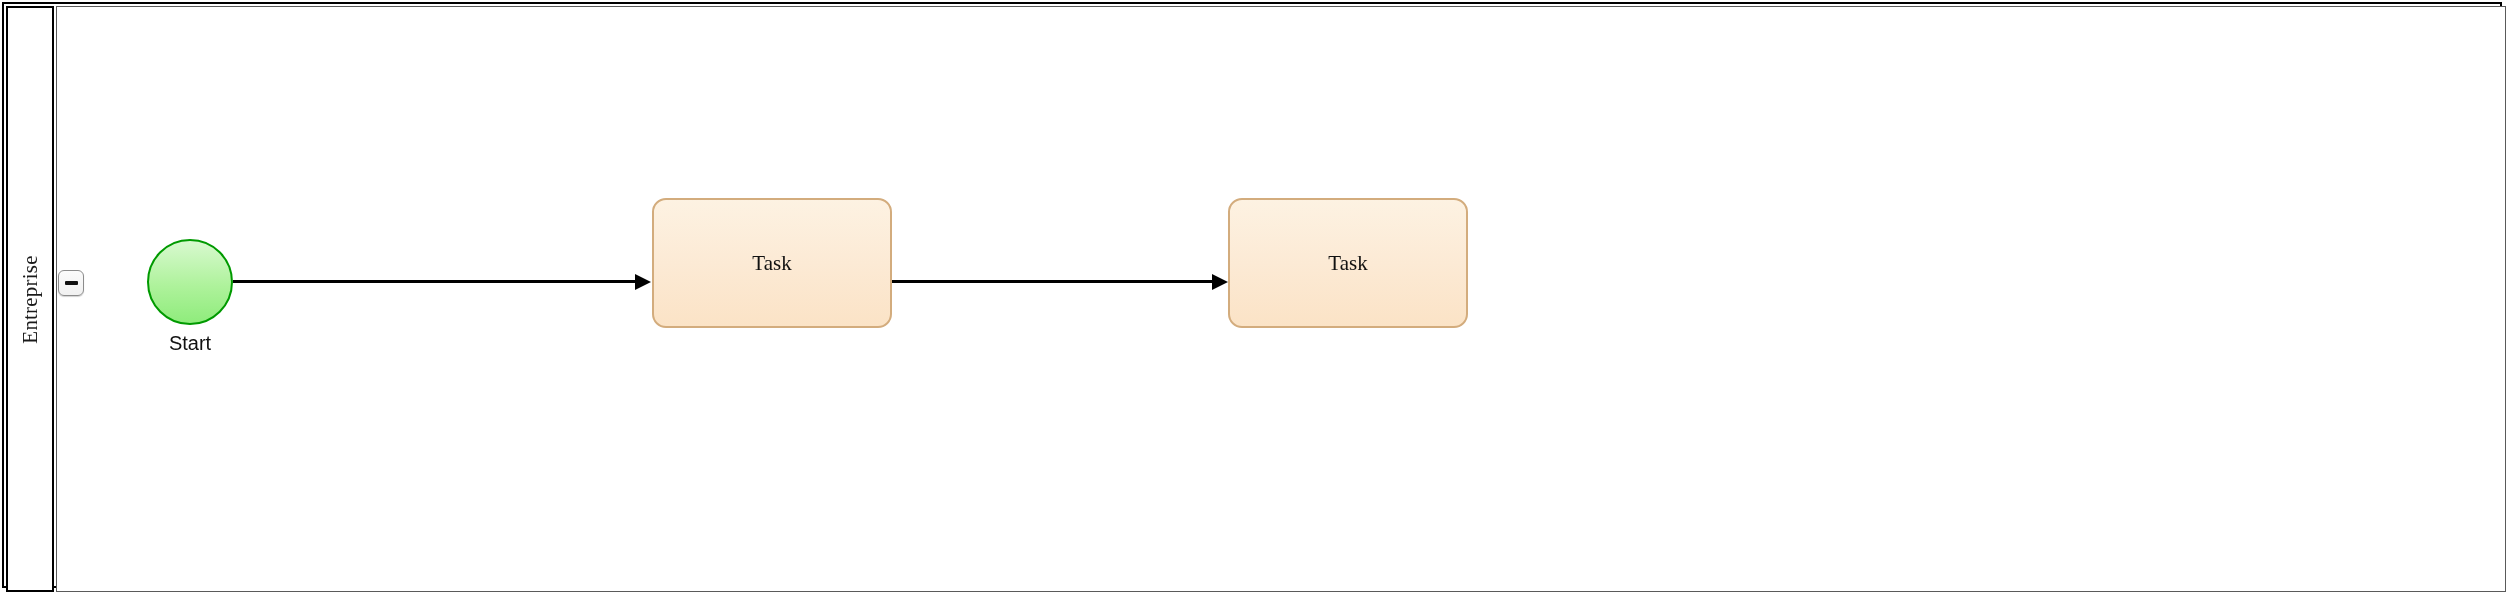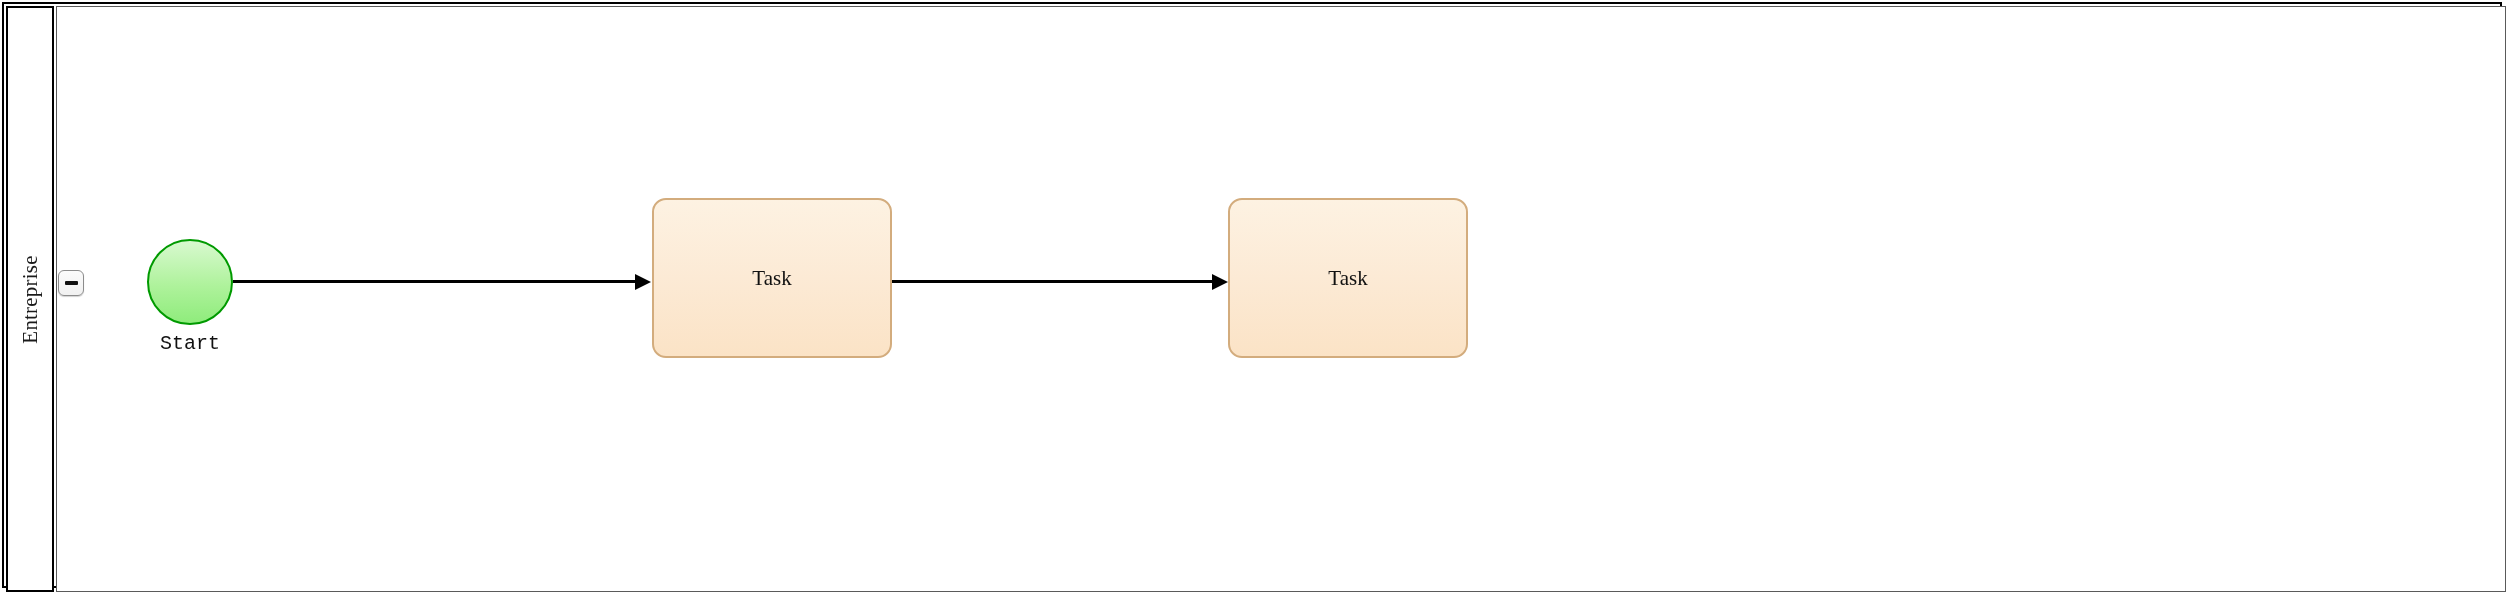--- a/index.html
+++ b/index.html
@@ -105,32 +105,32 @@
     border-radius: 50%;
     border: 2.5px solid #009a00;
     background: linear-gradient(180deg, #d8f9cf 0%, #aef29b 55%, #8fec7c 100%);
   }
   .start-label {
     position: absolute;
     left: 110px;
     top: 332px;
     width: 160px;
     text-align: center;
-    font-family: Liberation Mono, monospace;
+    font-family: Liberation Sans, sans-serif;
     font-size: 20px;
     color: #111111;
     white-space: nowrap;
   }
 
   
   .task {
     position: absolute;
     top: 198px;
     width: 240px;
-    height: 160px;
+    height: 130px;
     box-sizing: border-box;
     border: 2px solid #d3ac7d;
     border-radius: 14px;
     background: linear-gradient(180deg, #fdf2e2 0%, #fcead5 50%, #fbe3c6 100%);
     display: flex;
     align-items: center;
     justify-content: center;
   }
   .task-label {
     font-family: "Liberation Serif", "DejaVu Serif", serif;

